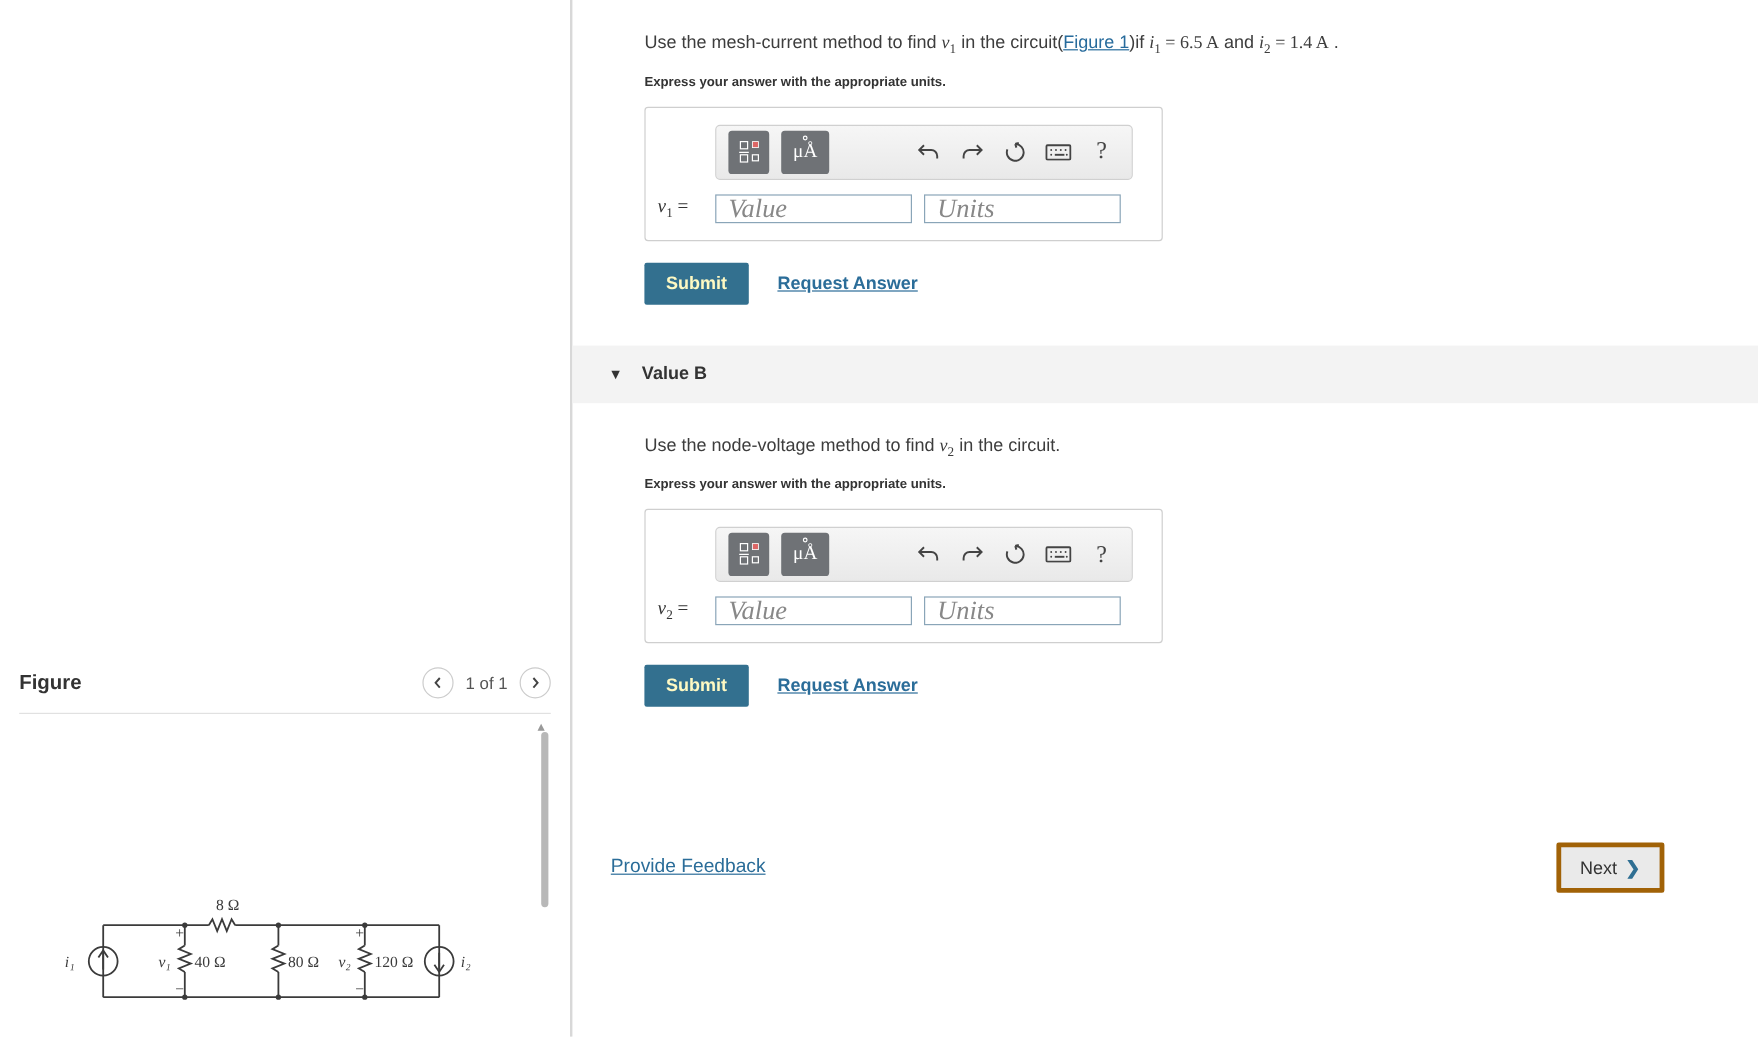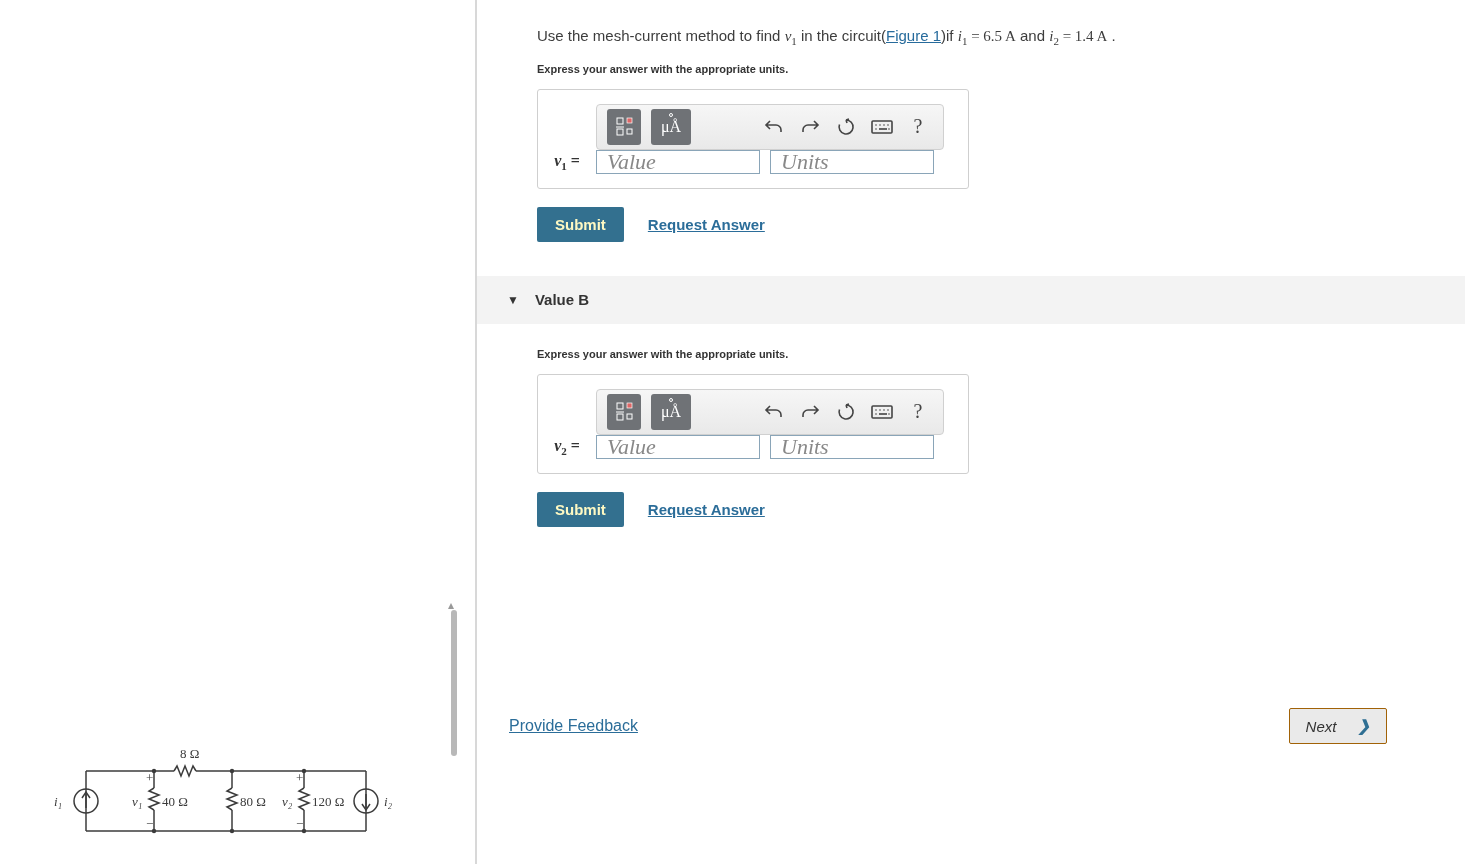--- a/index.html
+++ b/index.html
@@ -126,20 +126,21 @@
     display: flex;
     align-items: center;
     gap: 6px;
     background: linear-gradient(#f6f6f6,#e9e9e9);
     border: 1px solid #d0d0d0;
     border-radius: 4px;
     height: 46px;
     padding: 3px 10px;
     margin-left: 48px;
     width: 348px;
+    margin-bottom: 12px;
   }
   .tb-group {
     display: flex;
     gap: 0;
     background: #6f7276;
     border-radius: 3px;
     padding: 3px;
   }
   .tb-btn-dark {
     width: 28px; height: 30px;
@@ -172,22 +173,21 @@
   }
   .answer-row {
     display: flex;
     align-items: center;
     gap: 10px;
   }
   .answer-label {
     font-family: 'Times New Roman', serif;
     font-size: 16px;
     min-width: 38px;
-    text-align: center;
-    font-weight: bold;
+    text-align: left;
   }
   .answer-label .sub { font-size: 11px; vertical-align: sub; }
   .value-input, .units-input {
     height: 24px;
     border: 1px solid #8aa5b8;
     font-family: 'Times New Roman', serif;
     font-size: 22px;
     padding: 0 10px;
     outline: none;
   }
@@ -243,46 +243,61 @@
     justify-content: space-between;
   }
   .feedback-link {
     color: #2b6d99;
     text-decoration: underline;
     font-size: 16px;
     cursor: pointer;
   }
   .next-btn {
     background: #eaeaea;
-    border: 1px solid #a16207;
+    border: 4px solid #a16207;
     padding: 8px 16px;
     font-size: 15px;
     border-radius: 2px;
     cursor: pointer;
     display: flex;
     align-items: center;
-    gap: 21px;
+    gap: 7px;
     color: #333;
-    font-style: italic;
   }
   .next-btn .chev { font-weight: bold; color: #2f6f93; }
   
   .mi { font-family: 'Times New Roman', serif; font-style: italic; }
   .mn { font-family: 'Times New Roman', serif; }
   .msub { font-size: 11px; vertical-align: sub; font-family: 'Times New Roman', serif; }
   
   .ico-stroke { stroke: #444; stroke-width: 1.6; fill: none; }
 </style>
 </head>
 <body>
 
 <div class="page">
 
   <div class="left-panel">
 
+    <div class="figure-header">
+      <div class="figure-title">Figure</div>
+      <div class="figure-nav">
+        <div class="nav-btn">
+          <svg width="10" height="10" viewBox="0 0 10 10">
+              <path d="M6.5 1 L3 5 L6.5 9" class="ico-stroke"></path>
+            </svg>
+        </div>
+        <span>1 of 1</span>
+        <div class="nav-btn">
+          <svg width="10" height="10" viewBox="0 0 10 10">
+              <path d="M3.5 1 L7 5 L3.5 9" class="ico-stroke"></path>
+            </svg>
+        </div>
+      </div>
+    </div>
 
     <div class="scroll-track">
       <div class="scroll-up-caret">▴</div>
       <div class="scroll-thumb"></div>
     </div>
 
     <div class="circuit">
       <svg width="360" height="120" viewBox="0 0 360 120">
         <g stroke="#3b3b3b" stroke-width="1.5" fill="none">
 
@@ -410,20 +425,23 @@
         <span class="link">Request Answer</span>
       </div>
     </div>
 
     <div class="part-header">
       <span class="part-caret">▼</span>
       <span class="part-title">Value B</span>
     </div>
 
     <div class="section-body">
+      <div class="prompt">
+        <span>Use the node-voltage method to find </span><span class="mi">v</span><span class="msub">2</span><span> in the circuit.</span>
+      </div>
       <div class="expr">Express your answer with the appropriate units.</div>
 
       <div class="answer-widget">
         <div class="toolbar">
           <div class="tb-group">
             <div class="tb-btn-dark">
               <svg width="20" height="22" viewBox="0 0 20 22">
                 <rect x="3" y="2" width="6" height="6" fill="none" stroke="#fff"></rect>
                 <rect x="3" y="13" width="6" height="6" fill="none" stroke="#fff"></rect>
                 <line x1="2" y1="11" x2="10" y2="11" stroke="#fff"></line>

